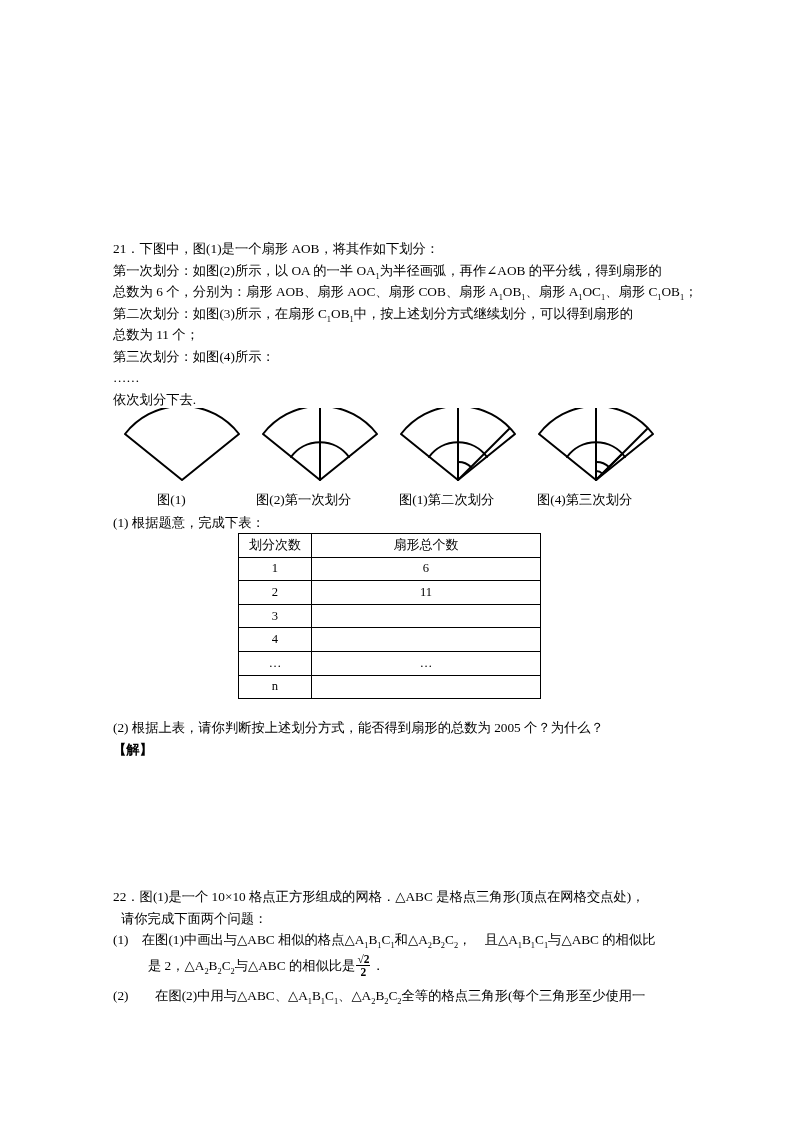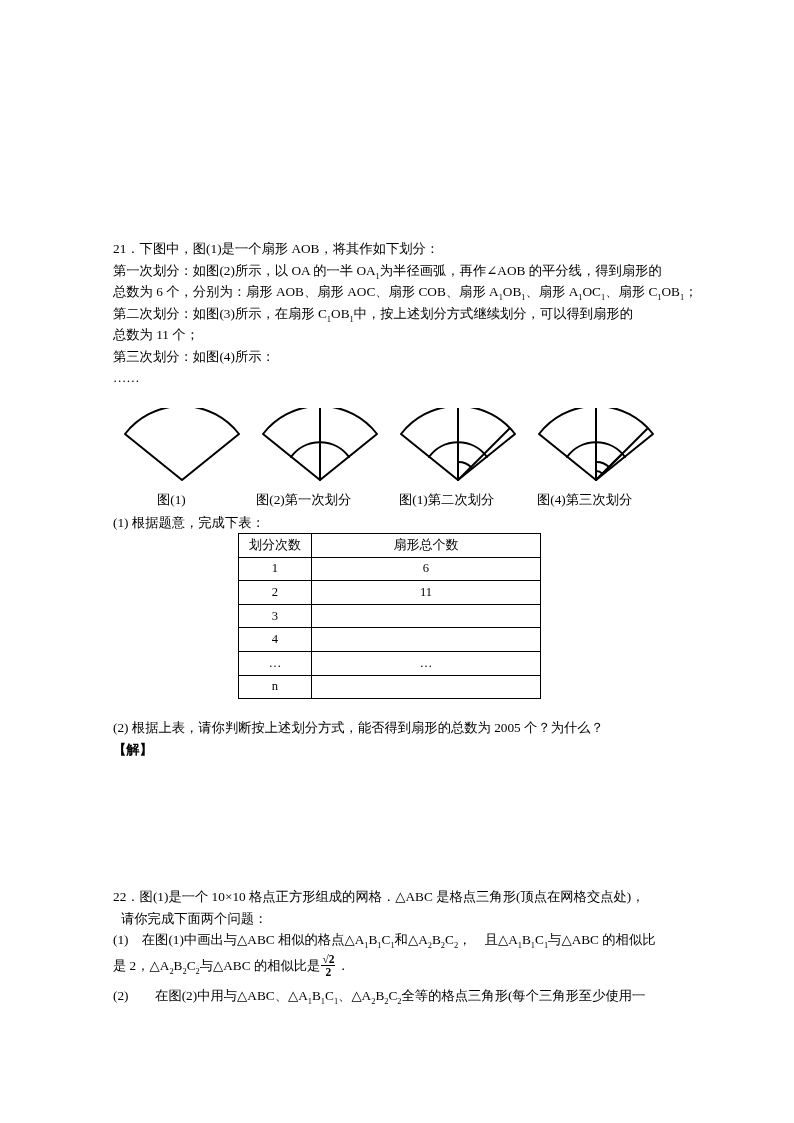--- a/index.html
+++ b/index.html
@@ -122,20 +122,21 @@
 
     <div class="ln"><span>第一次划分：如图(2)所示，以 OA 的一半 OA</span><sub>1</sub><span>为半径画弧，再作∠AOB 的平分线，得到扇形的</span></div>
 
     <div class="ln"><span>总数为 6 个，分别为：扇形 AOB、扇形 AOC、扇形 COB、扇形 A</span><sub>1</sub><span>OB</span><sub>1</sub><span>、扇形 A</span><sub>1</sub><span>OC</span><sub>1</sub><span>、扇形 C</span><sub>1</sub><span>OB</span><sub>1</sub><span>；</span></div>
 
     <div class="ln"><span>第二次划分：如图(3)所示，在扇形 C</span><sub>1</sub><span>OB</span><sub>1</sub><span>中，按上述划分方式继续划分，可以得到扇形的</span></div>
 
     <div class="ln"><span>总数为 11 个；</span></div>
     <div class="ln"><span>第三次划分：如图(4)所示：</span></div>
     <div class="ln"><span>……</span></div>
+    <div class="ln"><span>依次划分下去.</span></div>
   </div>
 
   <div class="figures">
 
     <div class="fig" style="left:4px;">
       <svg width="130" height="80" viewBox="0 0 130 80">
         <g fill="none" stroke="#000000" stroke-width="2" stroke-linecap="round" stroke-linejoin="round">
           <path d="M 65 72 L 8 26 A 72 72 0 0 1 122 26 Z"></path>
         </g>
       </svg>
@@ -230,19 +231,19 @@
     <div class="ln">(2) 根据上表，请你判断按上述划分方式，能否得到扇形的总数为 2005 个？为什么？</div>
     <div class="ln" style="font-weight:bold;">【解】</div>
   </div>
 
   <div class="block" style="top:886px;">
     <div class="ln">22．图(1)是一个 10×10 格点正方形组成的网格．△ABC 是格点三角形(顶点在网格交点处)，</div>
     <div class="ln" style="padding-left:8px;">请你完成下面两个问题：</div>
 
     <div class="ln"><span>(1)　在图(1)中画出与△ABC 相似的格点△A</span><sub>1</sub><span>B</span><sub>1</sub><span>C</span><sub>1</sub><span>和△A</span><sub>2</sub><span>B</span><sub>2</sub><span>C</span><sub>2</sub><span>，　且△A</span><sub>1</sub><span>B</span><sub>1</sub><span>C</span><sub>1</sub><span>与△ABC 的相似比</span></div>
 
-    <div class="ln" style="line-height:30px;"><span>是 2，△A</span><sub>2</sub><span>B</span><sub>2</sub><span>C</span><sub>2</sub><span>与△ABC 的相似比是</span><span class="frac"><span class="nu">√2</span><span class="de">2</span></span><span>．</span></div>
+    <div class="ln" style="line-height:30px;margin-left:35px;"><span>是 2，△A</span><sub>2</sub><span>B</span><sub>2</sub><span>C</span><sub>2</sub><span>与△ABC 的相似比是</span><span class="frac"><span class="nu">√2</span><span class="de">2</span></span><span>．</span></div>
 
     <div class="ln" style="margin-top:4px;"><span>(2)　　在图(2)中用与△ABC、△A</span><sub>1</sub><span>B</span><sub>1</sub><span>C</span><sub>1</sub><span>、△A</span><sub>2</sub><span>B</span><sub>2</sub><span>C</span><sub>2</sub><span>全等的格点三角形(每个三角形至少使用一</span></div>
 
   </div>
 
 </div>
 
 </body></html>

